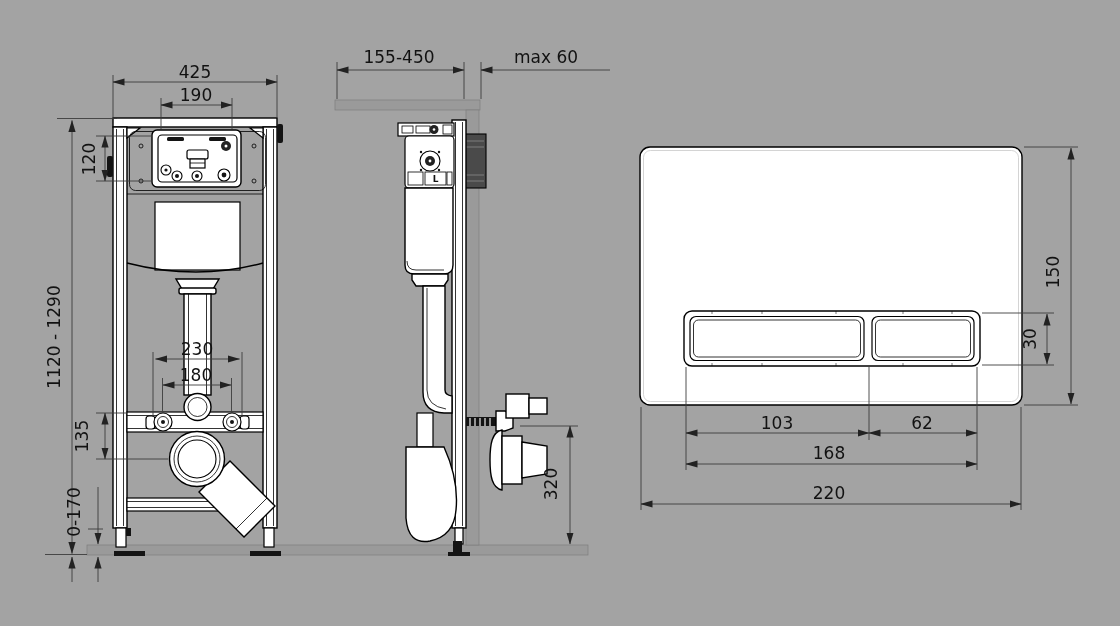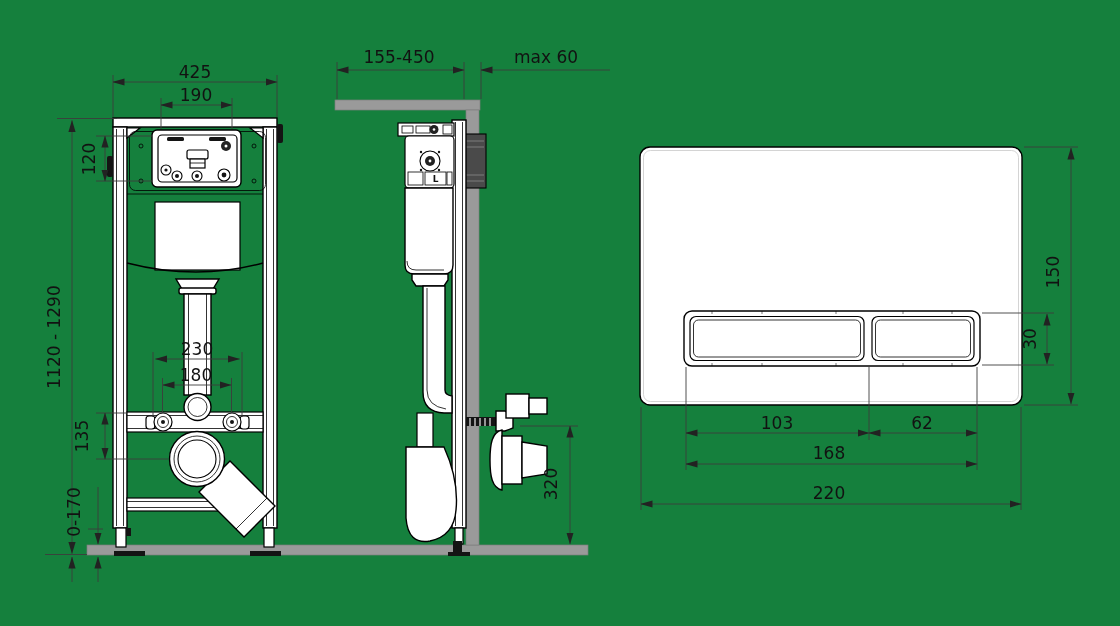--- a/index.html
+++ b/index.html
@@ -1,16 +1,16 @@
 <!DOCTYPE html>
 <html><head>
 <meta charset="utf-8">
 <style>
   html,body{margin:0;padding:0;background:#ffffff;}
-  #stage{position:relative;width:1120px;height:626px;background:#15803d;overflow:hidden;}
+  #stage{position:relative;width:1120px;height:626px;background:#a3a3a3;overflow:hidden;}
   svg{position:absolute;left:0;top:0;}
   svg text{font-family:"DejaVu Sans","Liberation Sans",sans-serif;font-size:17px;fill:#121212;}
   .lbl{text-anchor:middle;}
   .small{font-size:9px;font-weight:bold;}
   .ol{fill:#fff;stroke:#000;stroke-width:1.4;}
   .olr{fill:#fff;stroke:#000;stroke-width:1.2;}
   .ols{fill:none;stroke:#000;stroke-width:1.4;}
   .med{fill:none;stroke:#000;stroke-width:1.1;}
   .thin{fill:none;stroke:#000;stroke-width:0.8;}
   .dim{fill:none;stroke:#3c3c3c;stroke-width:0.9;}

